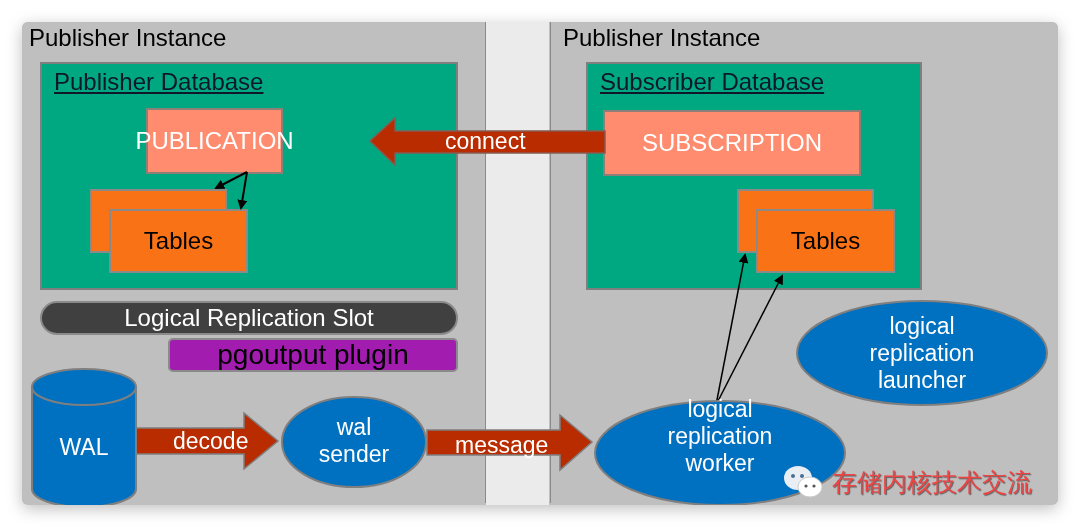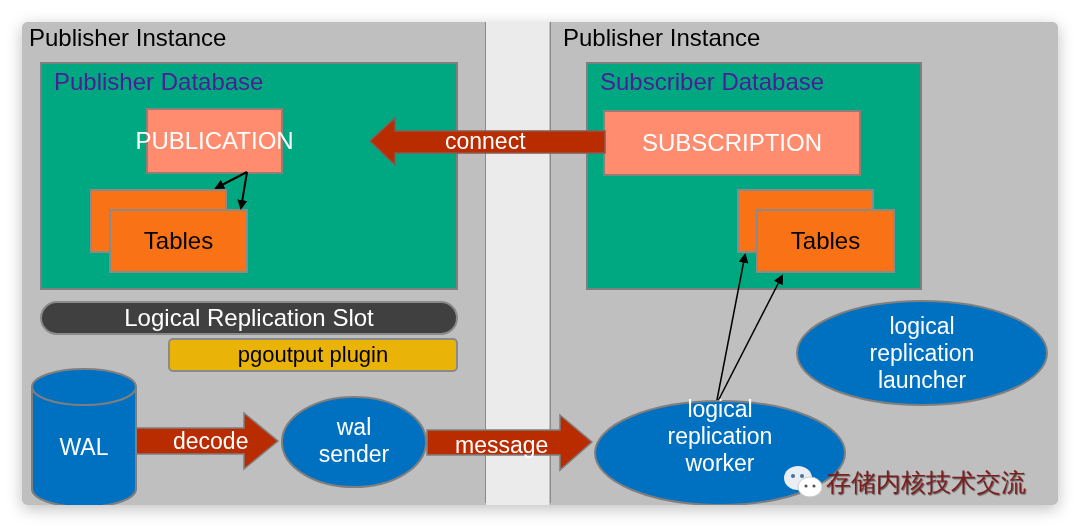--- a/index.html
+++ b/index.html
@@ -17,45 +17,45 @@
   .sub-instance { left: 528px; width: 508px; border-left: 1px solid #8a8a8a; }
   .divider-strip { position: absolute; left: 464px; top: 0; width: 63px; height: 483px; background: #ebebeb; }
   .inst-title { position: absolute; top: 2px; font-size: 24px; color: #000; }
   .pub-instance .inst-title { left: 7px; }
   .sub-instance .inst-title { left: 12px; }
   .database {
     position: absolute; background: #00a882; border: 2px solid #7f7f7f; box-sizing: border-box;
   }
   .pub-db { left: 18px; top: 40px; width: 418px; height: 228px; }
   .sub-db { left: 35px; top: 40px; width: 336px; height: 228px; }
-  .db-title { position: absolute; left: 12px; top: 4px; font-size: 24px; color: #4c1d95; }
+  .db-title { position: absolute; left: 12px; top: 4px; font-size: 24px; color: #0f172a; text-decoration: underline; }
   .salmon-box {
     position: absolute; background: #ff8c6e; border: 2px solid #8f7f78; box-sizing: border-box;
     color: #fff; font-size: 24px; display: flex; align-items: center; justify-content: center;
   }
   .table-card {
     position: absolute; background: #f97316; border: 2px solid #8a8a8a; box-sizing: border-box;
     display: flex; align-items: center; justify-content: center; font-size: 24px; color: #000;
   }
   .slot-bar {
     position: absolute; left: 18px; top: 279px; width: 418px; height: 34px;
     background: #404040; border: 2px solid #8a8a8a; border-radius: 17px; box-sizing: border-box;
     color: #fff; font-size: 24px; display: flex; align-items: center; justify-content: center;
   }
   .plugin-bar {
     position: absolute; left: 146px; top: 316px; width: 290px; height: 34px;
-    background: #eab308; border: 2px solid #8a8a8a; border-radius: 5px; box-sizing: border-box;
-    color: #000; font-size: 22px; display: flex; align-items: center; justify-content: center;
+    background: #a21caf; border: 2px solid #8a8a8a; border-radius: 5px; box-sizing: border-box;
+    color: #000; font-size: 28px; display: flex; align-items: center; justify-content: center;
   }
   svg.overlay { position: absolute; left: 0; top: 0; }
   .lbl { position: absolute; color: #fff; font-size: 22px; text-align: center; line-height: 27px; }
   .arrow-lbl { position: absolute; color: #fff; font-size: 23px; }
   .watermark {
-    position: absolute; left: 782px; top: 462px; display: flex; align-items: center; 
-    color: #7f1d1d; font-size: 25px; text-shadow: 1px 1px 1px rgba(0,0,0,0.5);
+    position: absolute; left: 782px; top: 462px; display: flex; align-items: center; gap: 6px;
+    color: #ef4444; font-size: 25px; text-shadow: 1px 1px 1px rgba(0,0,0,0.5);
   }
 </style>
 </head>
 <body>
 
 <div class="frame">
 
   <div class="instance pub-instance">
     <div class="inst-title">Publisher Instance</div>
     <div class="database pub-db">

